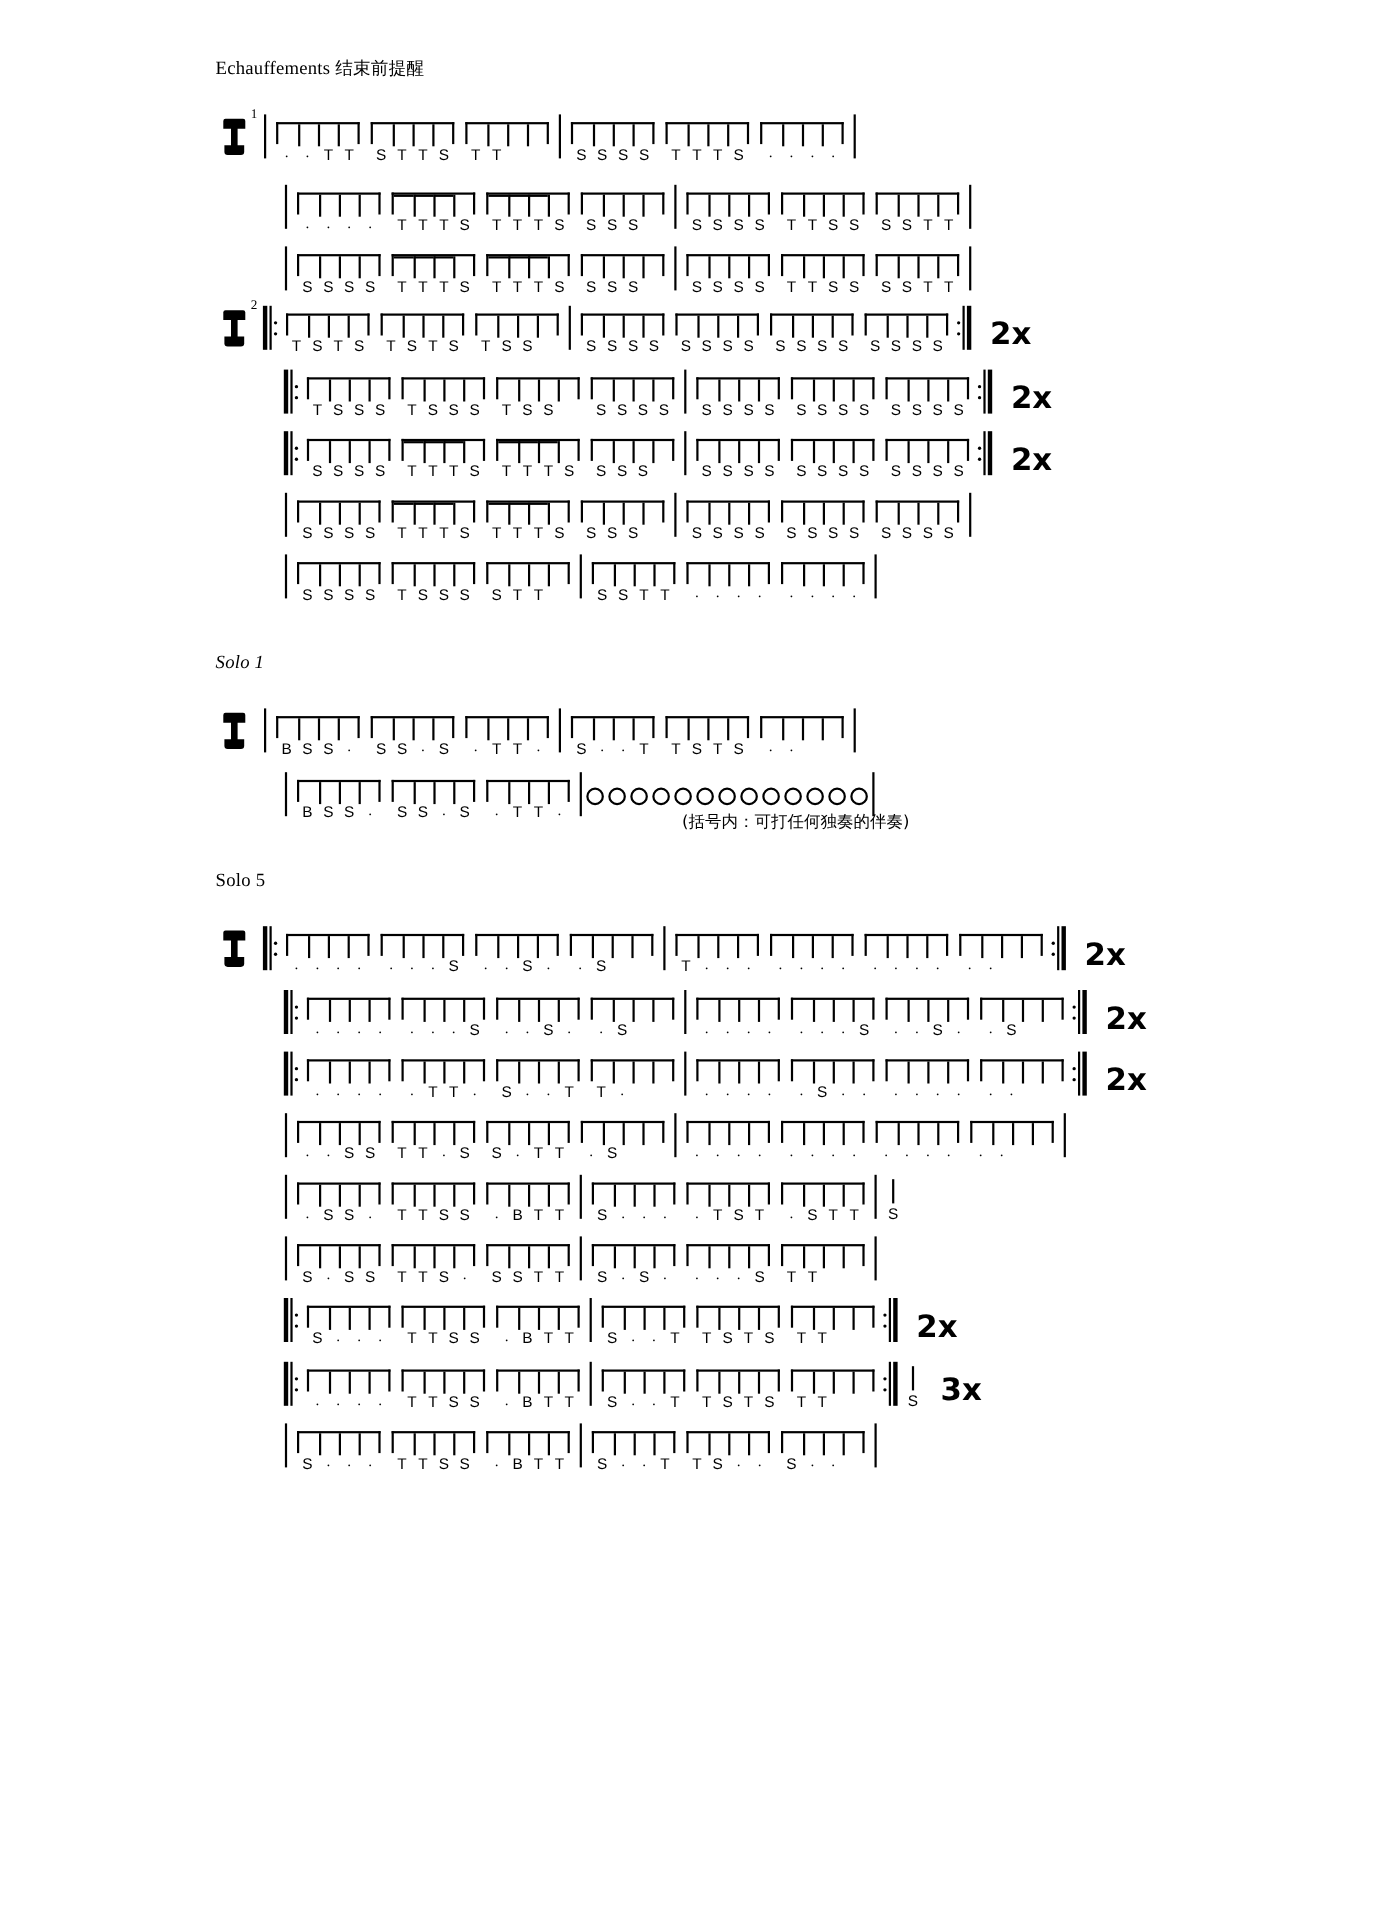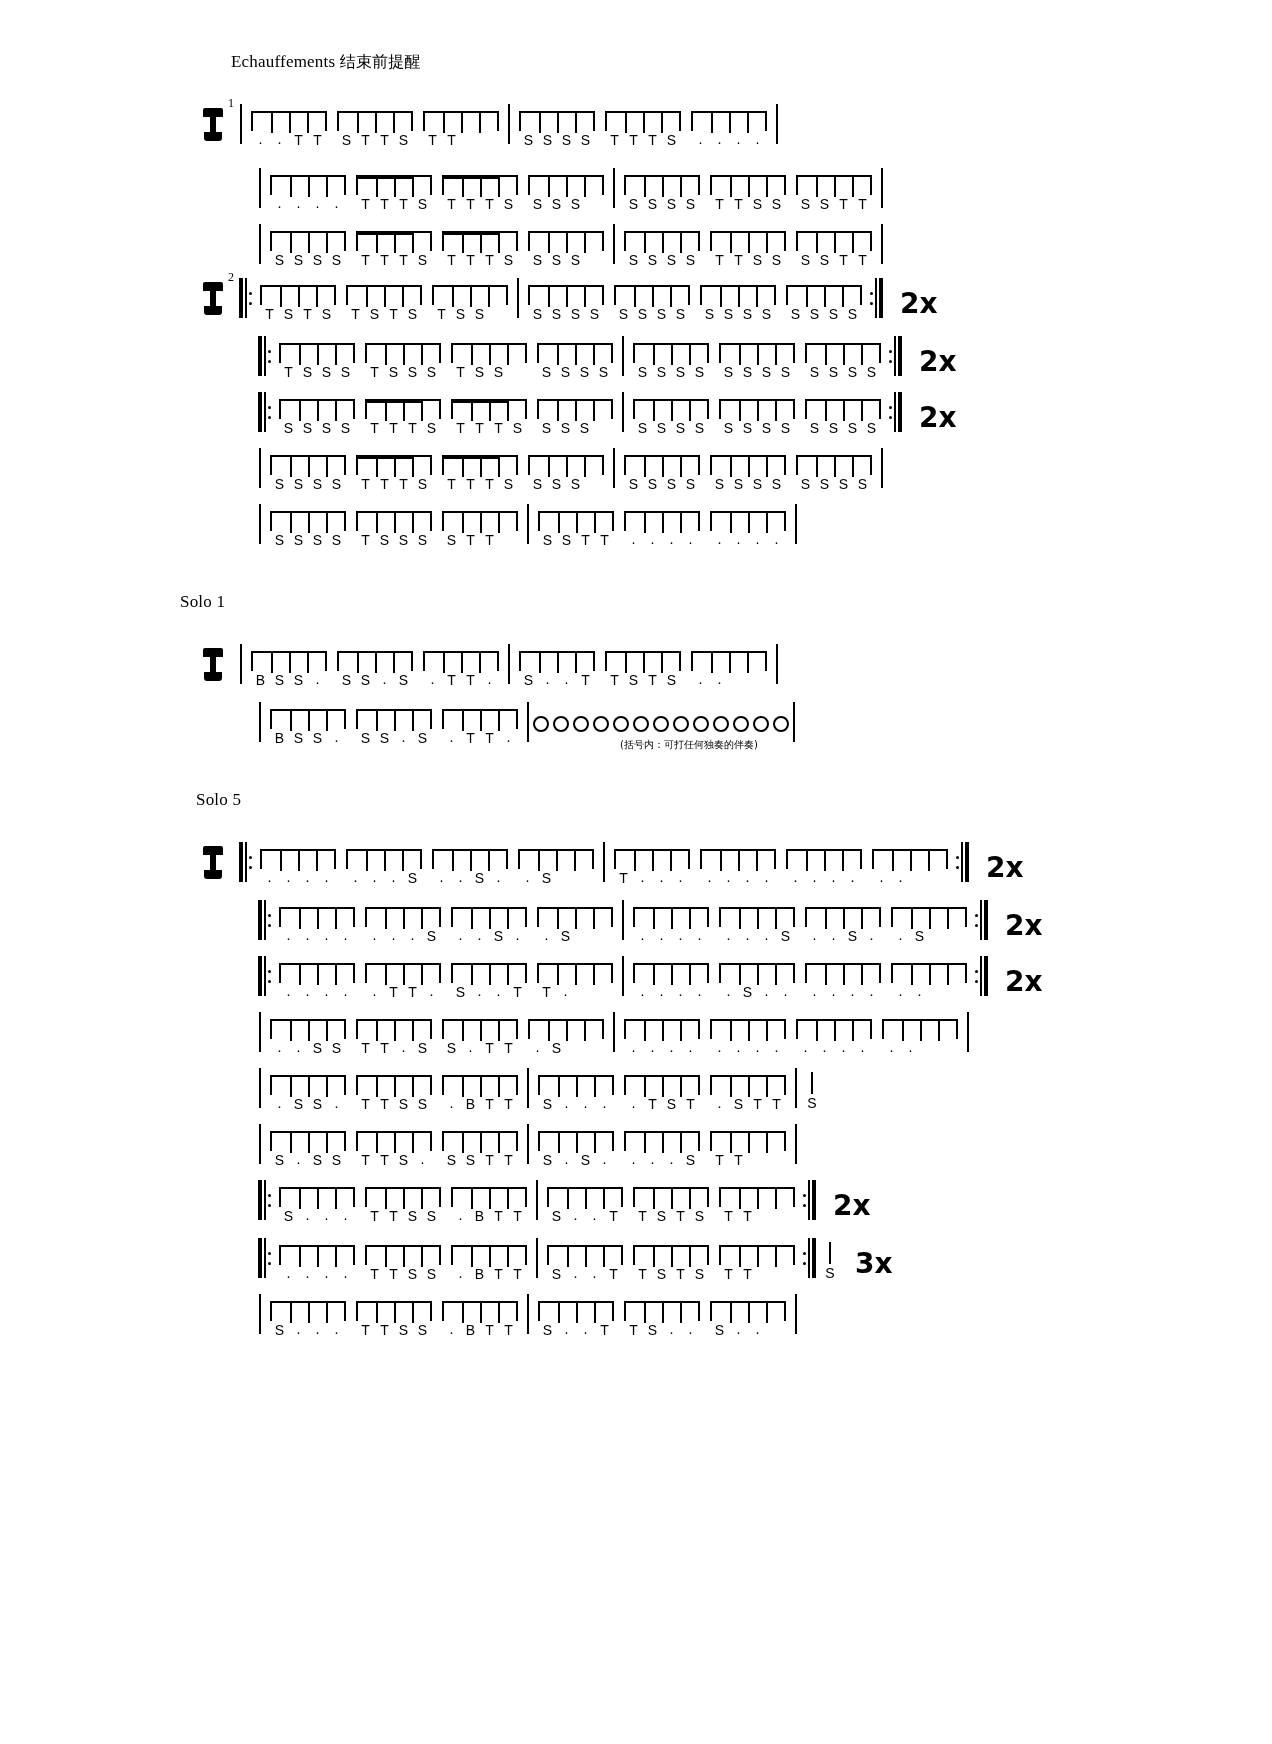--- a/index.html
+++ b/index.html
@@ -221,35 +221,35 @@
   }
   .circles .o {
     width: 16px; height: 16px;
     border: 2px solid #000;
     border-radius: 50%;
     box-sizing: border-box;
   }
   .note-cn {
     position: absolute;
     font-family: "DejaVu Sans", sans-serif;
-    font-size: 10px;
+    font-size: 15px;
     white-space: nowrap;
   }
 </style>
 </head>
 <body>
 
 <div class="page">
 
-  <div class="section-title" style="left:196px; top:52px;margin-left:35px;">
+  <div class="section-title" style="left:196px; top:52px;">
     <span>Echauffements</span>
     <span class="cn">结束前提醒</span>
   </div>
 
-  <div class="section-title" style="left:180px; top:592px;">
+  <div class="section-title" style="left:196px; top:592px;font-style:italic;">
     <span>Solo 1</span>
   </div>
 
   <div class="section-title" style="left:196px; top:790px;">
     <span>Solo 5</span>
   </div>
 
   <div class="note-cn" style="left:620px; top:738px;">(括号内：可打任何独奏的伴奏)</div>
 
   <div id="staves">

